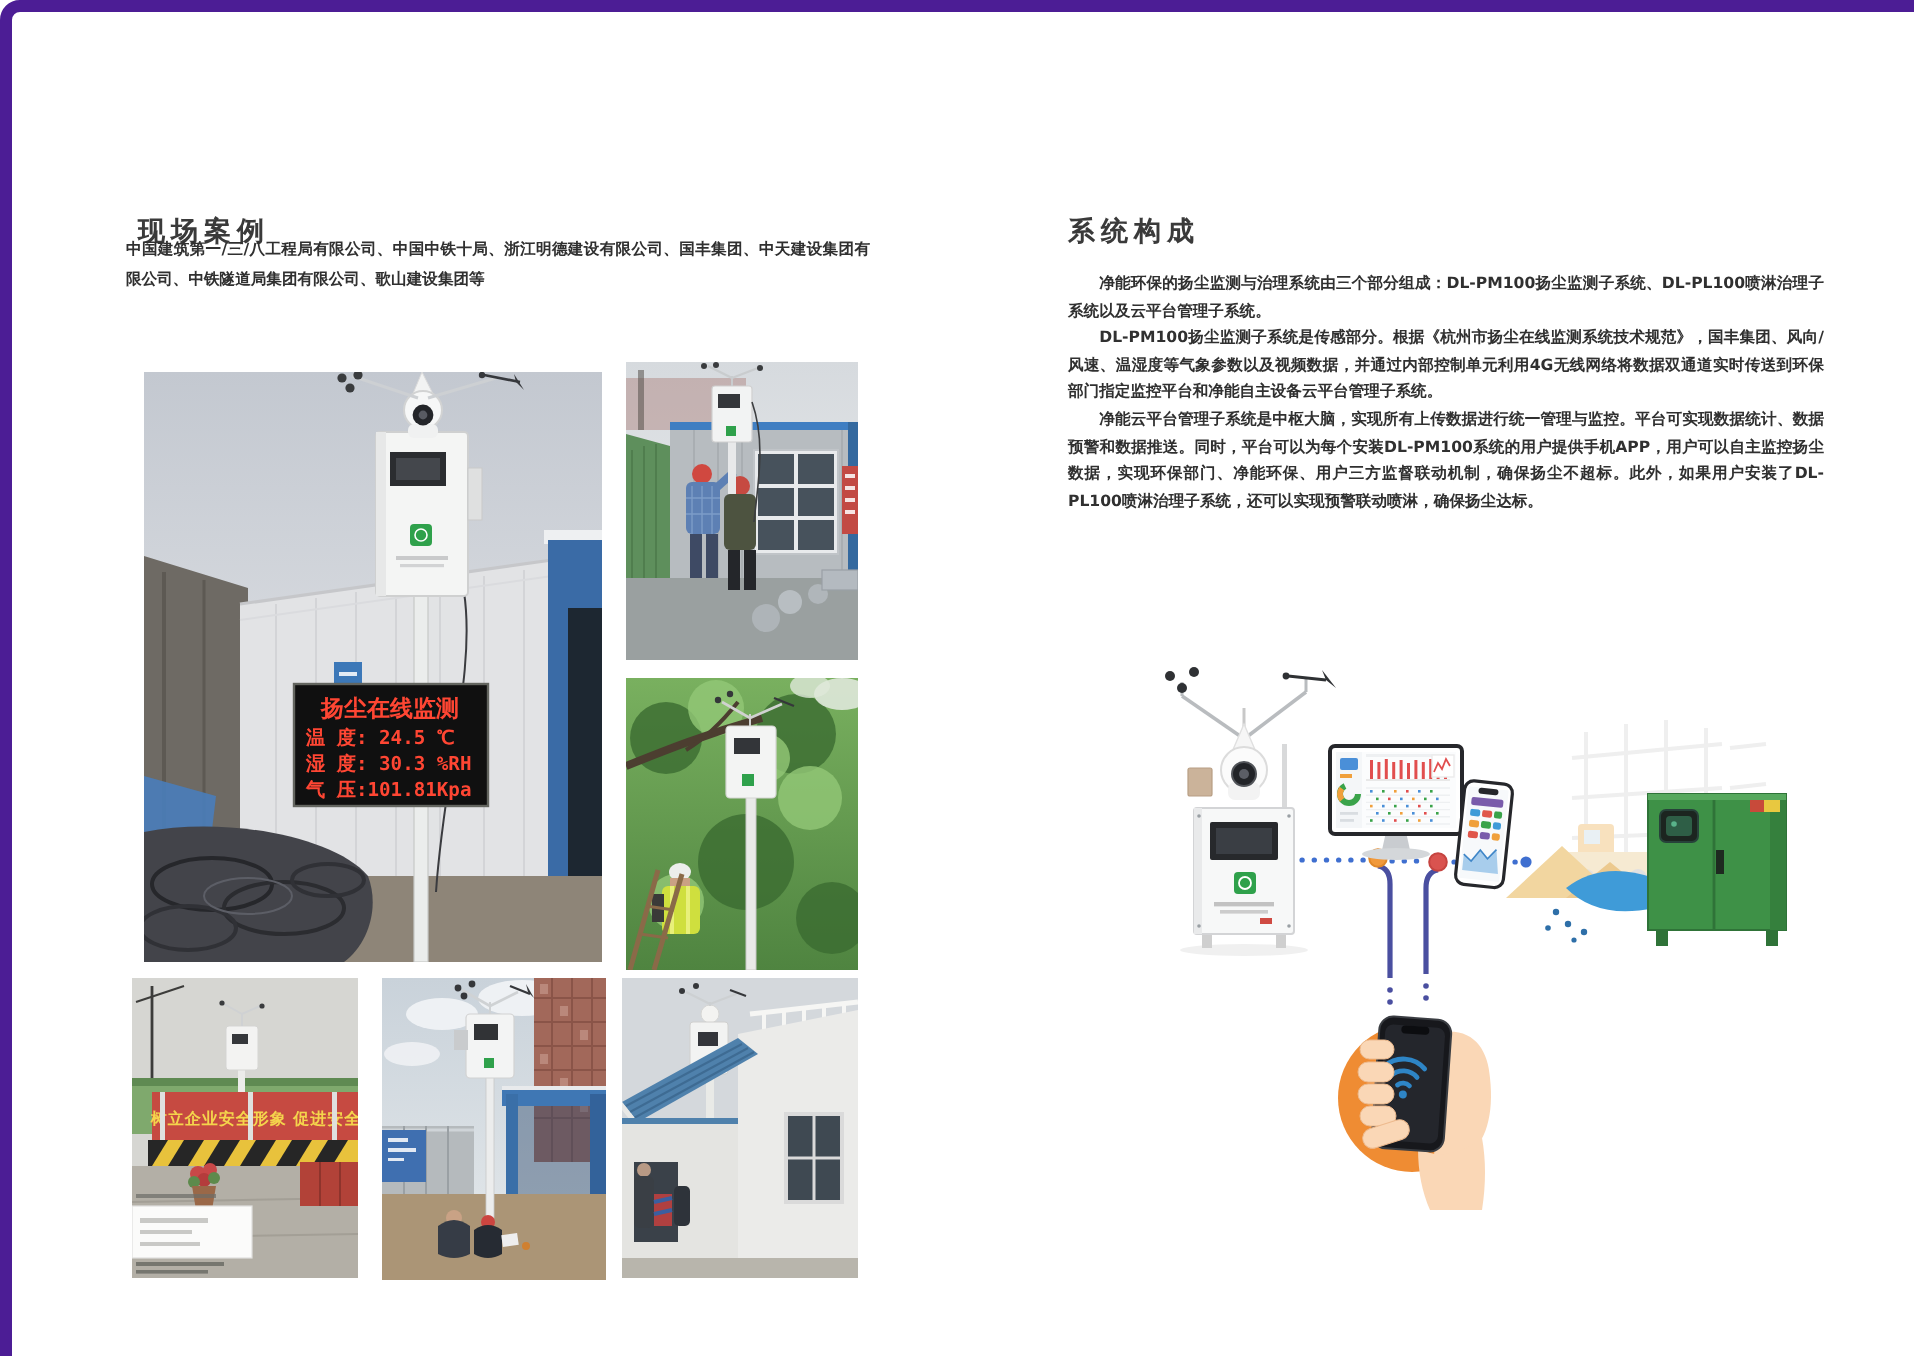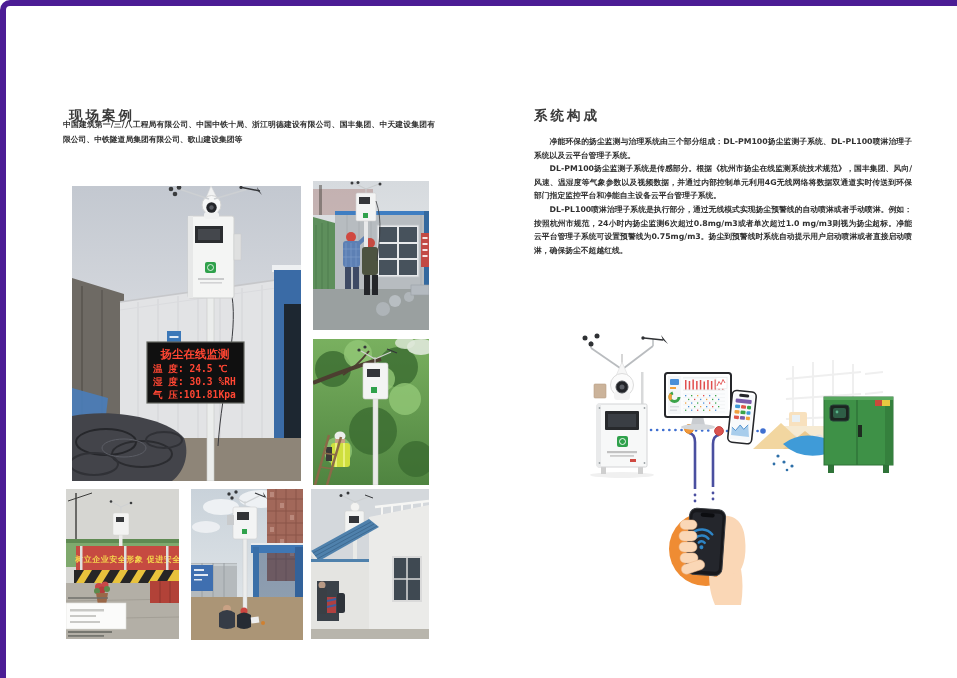--- a/index.html
+++ b/index.html
@@ -443,21 +443,21 @@
         <rect x="26" y="104" width="8" height="20" rx="2.5" fill="#2e333a"></rect>
       </g>
       <rect x="0" y="140" width="118" height="10" fill="#b8b5ac"></rect>
     </svg>
   </figure>
 
   <h2 class="heading h-right">系统构成</h2>
   <div class="body-col">
     <p>净能环保的扬尘监测与治理系统由三个部分组成：DL-PM100扬尘监测子系统、DL-PL100喷淋治理子系统以及云平台管理子系统。</p>
     <p>DL-PM100扬尘监测子系统是传感部分。根据《杭州市扬尘在线监测系统技术规范》，国丰集团、风向/风速、温湿度等气象参数以及视频数据，并通过内部控制单元利用4G无线网络将数据双通道实时传送到环保部门指定监控平台和净能自主设备云平台管理子系统。</p>
-    <p>DL-PL100喷淋治理子系统是执行部分，通过无线模式实现扬尘预警线的自动喷淋或者手动喷淋。例如：按照杭州市规范，24小时内扬尘监测6次超过0.8mg/m3或者单次超过1.0 mg/m3则视为扬尘超标。净能云平台管理子系统可设置预警线为0.75mg/m3。扬尘到预警线时系统自动提示用户启动喷淋或者直接启动喷淋，确保扬尘不超越红线。</p>
+    <p>净能云平台管理子系统是中枢大脑，实现所有上传数据进行统一管理与监控。平台可实现数据统计、数据预警和数据推送。同时，平台可以为每个安装DL-PM100系统的用户提供手机APP，用户可以自主监控扬尘数据，实现环保部门、净能环保、用户三方监督联动机制，确保扬尘不超标。此外，如果用户安装了DL-PL100喷淋治理子系统，还可以实现预警联动喷淋，确保扬尘达标。</p>
   </div>
 
   <figure class="illus">
     <svg width="410" height="300" viewBox="0 0 410 300">
 
       <g opacity=".55">
         <g stroke="#e2e2e2" stroke-width="2" fill="none">
           <line x1="262" y1="42" x2="262" y2="112"></line>
             <line x1="282" y1="38" x2="282" y2="112"></line>
           <line x1="302" y1="36" x2="302" y2="110"></line>

